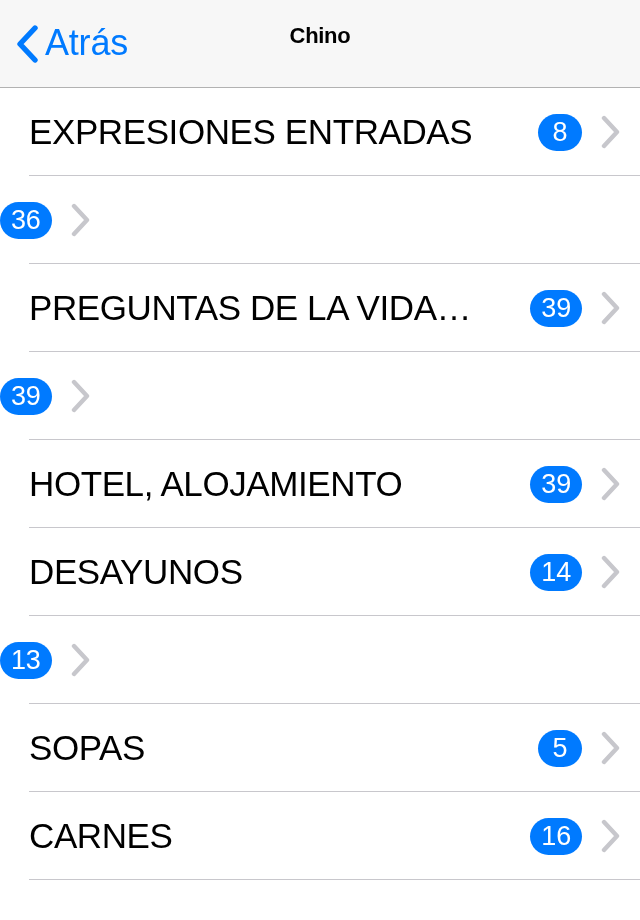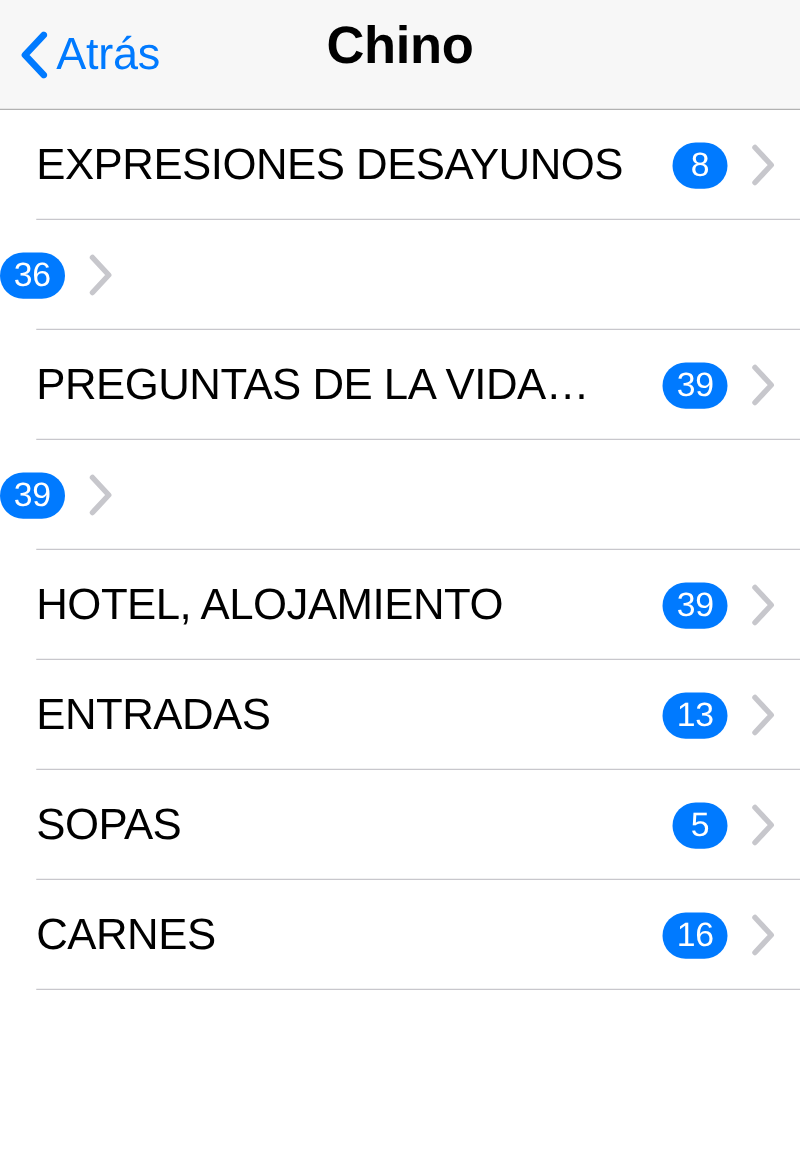--- a/index.html
+++ b/index.html
@@ -59,21 +59,21 @@
 
   .nav-title {
     position: absolute;
     left: 0;
     right: 0;
     top: 0;
     height: 72px;
     display: flex;
     align-items: center;
     justify-content: center;
-    font-size: 42px;
+    font-size: 22px;
     font-weight: bold;
     color: #000000;
     letter-spacing: -0.3px;
     pointer-events: none;
   }
 
   
   .table-view {
     position: relative;
     width: 640px;
@@ -150,21 +150,21 @@
       </svg>
       <span class="back-label">Atrás</span>
     </div>
 
     <div class="nav-title">Chino</div>
   </div>
 
   <div class="table-view">
 
     <div class="row">
-      <span class="row-label">EXPRESIONES DESAYUNOS</span>
+      <span class="row-label">EXPRESIONES ENTRADAS</span>
       <span class="badge">8</span>
       <span class="disclosure">
         <svg width="20" height="34" viewBox="0 0 20 34">
           <polyline points="3,3 16,17 3,31" fill="none" stroke="#c7c7cc" stroke-width="4.4" stroke-linecap="round" stroke-linejoin="round"></polyline>
         </svg>
       </span>
     </div>
 
     <div class="row">
       <span class="badge">36</span>
@@ -198,23 +198,31 @@
       <span class="row-label">HOTEL, ALOJAMIENTO</span>
       <span class="badge">39</span>
       <span class="disclosure">
         <svg width="20" height="34" viewBox="0 0 20 34">
           <polyline points="3,3 16,17 3,31" fill="none" stroke="#c7c7cc" stroke-width="4.4" stroke-linecap="round" stroke-linejoin="round"></polyline>
         </svg>
       </span>
     </div>
 
 
-
-    <div class="row">
-      <span class="row-label">ENTRADAS</span>
+    <div class="row">
+      <span class="row-label">DESAYUNOS</span>
+      <span class="badge">14</span>
+      <span class="disclosure">
+        <svg width="20" height="34" viewBox="0 0 20 34">
+          <polyline points="3,3 16,17 3,31" fill="none" stroke="#c7c7cc" stroke-width="4.4" stroke-linecap="round" stroke-linejoin="round"></polyline>
+        </svg>
+      </span>
+    </div>
+
+    <div class="row">
       <span class="badge">13</span>
       <span class="disclosure">
         <svg width="20" height="34" viewBox="0 0 20 34">
           <polyline points="3,3 16,17 3,31" fill="none" stroke="#c7c7cc" stroke-width="4.4" stroke-linecap="round" stroke-linejoin="round"></polyline>
         </svg>
       </span>
     </div>
 
     <div class="row">
       <span class="row-label">SOPAS</span>

